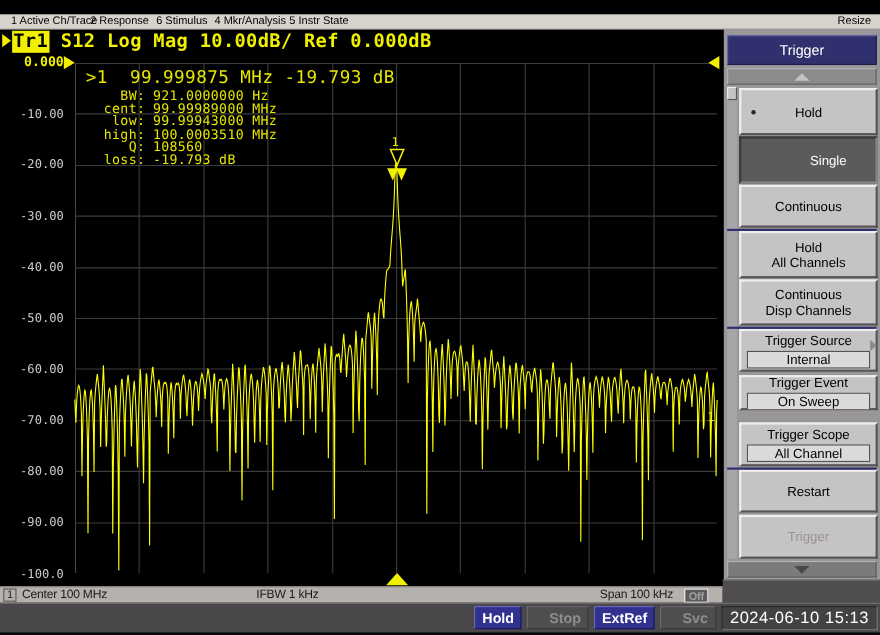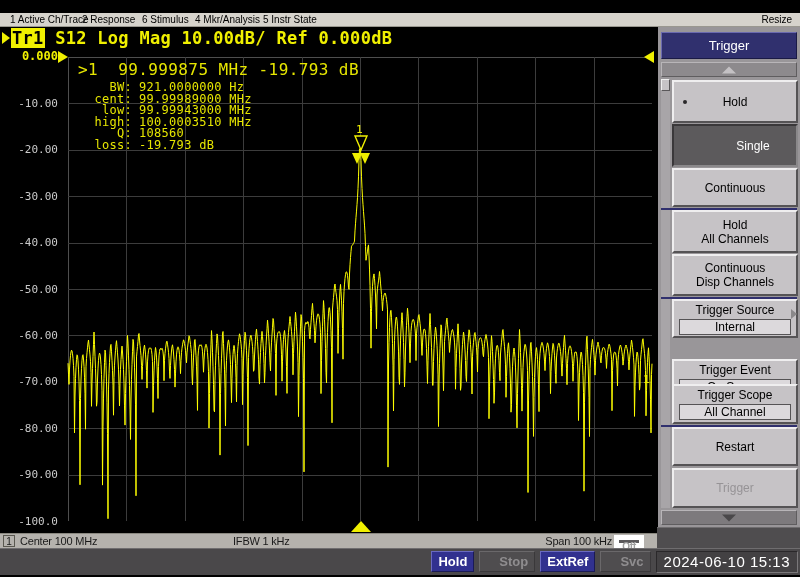--- a/index.html
+++ b/index.html
@@ -46,21 +46,21 @@
   
   #statusbar { position:absolute; left:0; top:533px; width:657px; height:15px;
     background:#b5b2ad; border-top:1px solid #8a8880; color:#1a1a1a; font-size:11px;
     letter-spacing:-0.2px; }
   #sb-ch { position:absolute; left:3px; top:1px; width:12px; height:12px; border:1px solid #5a5850;
     text-align:center; line-height:11px; font-size:10px; }
   #sb-center { position:absolute; left:20px; top:1px; line-height:13px; }
   #sb-ifbw { position:absolute; left:233px; top:1px; line-height:13px; }
   #sb-span { position:absolute; right:45px; top:1px; line-height:13px; }
   #sb-off { position:absolute; right:13px; top:1px; height:13px; padding:0 3px; background:#5c5a5c;
-    color:#a0a0a0; font-size:10px; font-weight:bold; line-height:13px; border:5px solid #ffffff; }
+    color:#a0a0a0; font-size:10px; font-weight:bold; line-height:13px; border:1px solid #ffffff; }
 
   
   #sidebar { position:absolute; left:658px; top:27px; width:142px; height:521px; background:#999699; }
   #sk-header { position:absolute; left:3px; top:5px; width:136px; height:27px; background:#30306e;
     border:1px solid; border-color:#6a6ab0 #1a1a45 #1a1a45 #6a6ab0;
     color:#fff; font-size:13px; text-align:center; line-height:25px; }
   .sk-strip { position:absolute; left:3px; width:136px; height:15px; background:#8d8a8d;
     border:1px solid; border-color:#b8b5b8 #5f5d5f #5f5d5f #b8b5b8; }
   #sk-up { top:35px; } #sk-down { top:483px; background:#7d7a7d; }
   .sk-strip .tri { position:absolute; left:50%; top:50%; transform:translate(-50%,-50%); width:0; height:0; }
@@ -226,21 +226,21 @@
         </div>
         <div class="softkey" style="top: 227px; height: 42px;">
           <div>Continuous</div>
           <div>Disp Channels</div>
         </div>
         <div class="softkey" style="top: 272px; height: 39px;">
           <div>Trigger Source</div>
           <div class="subval">Internal</div>
           <span class="menu-arrow"></span>
         </div>
-        <div class="softkey" style="top: 332px; height: 40px;">
+        <div class="softkey" style="top: 314px; height: 32px;">
           <div>Trigger Event</div>
           <div class="subval">On Sweep</div>
         </div>
         <div class="softkey" style="top: 357px; height: 40px;">
           <div>Trigger Scope</div>
           <div class="subval">All Channel</div>
         </div>
         <div class="softkey" style="top: 400px; height: 39px;">
           <div>Restart</div>
         </div>

